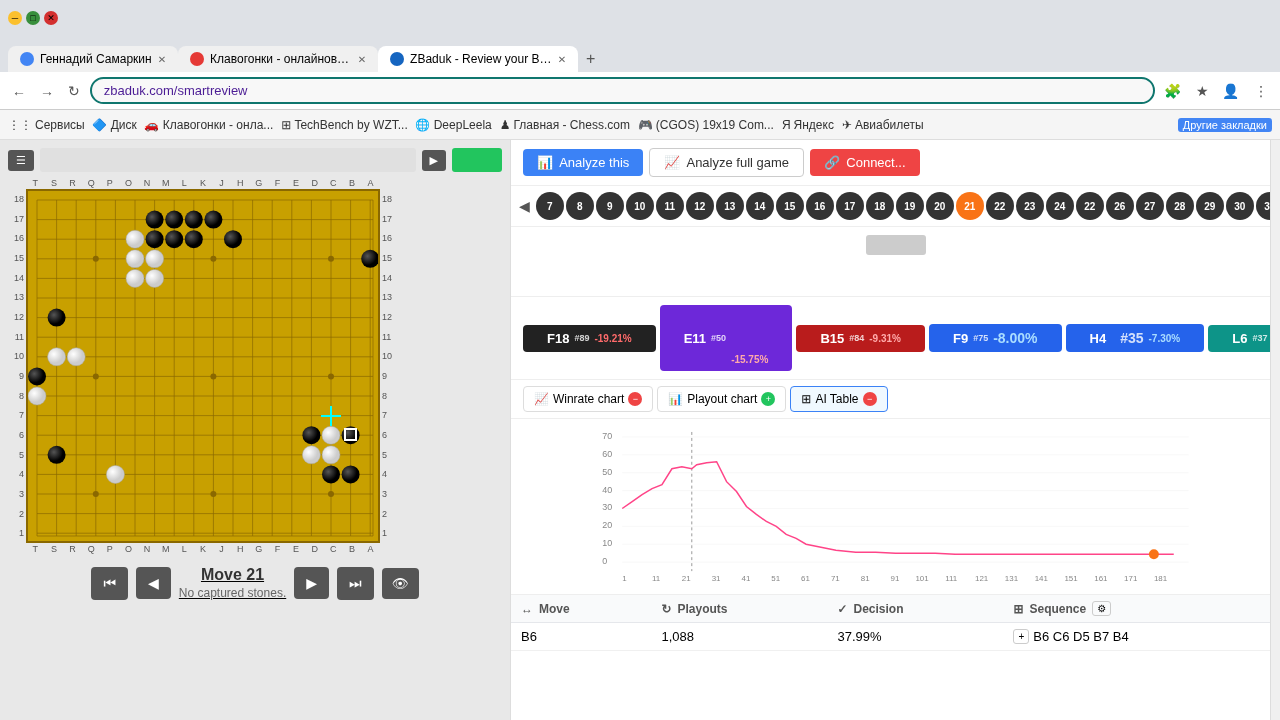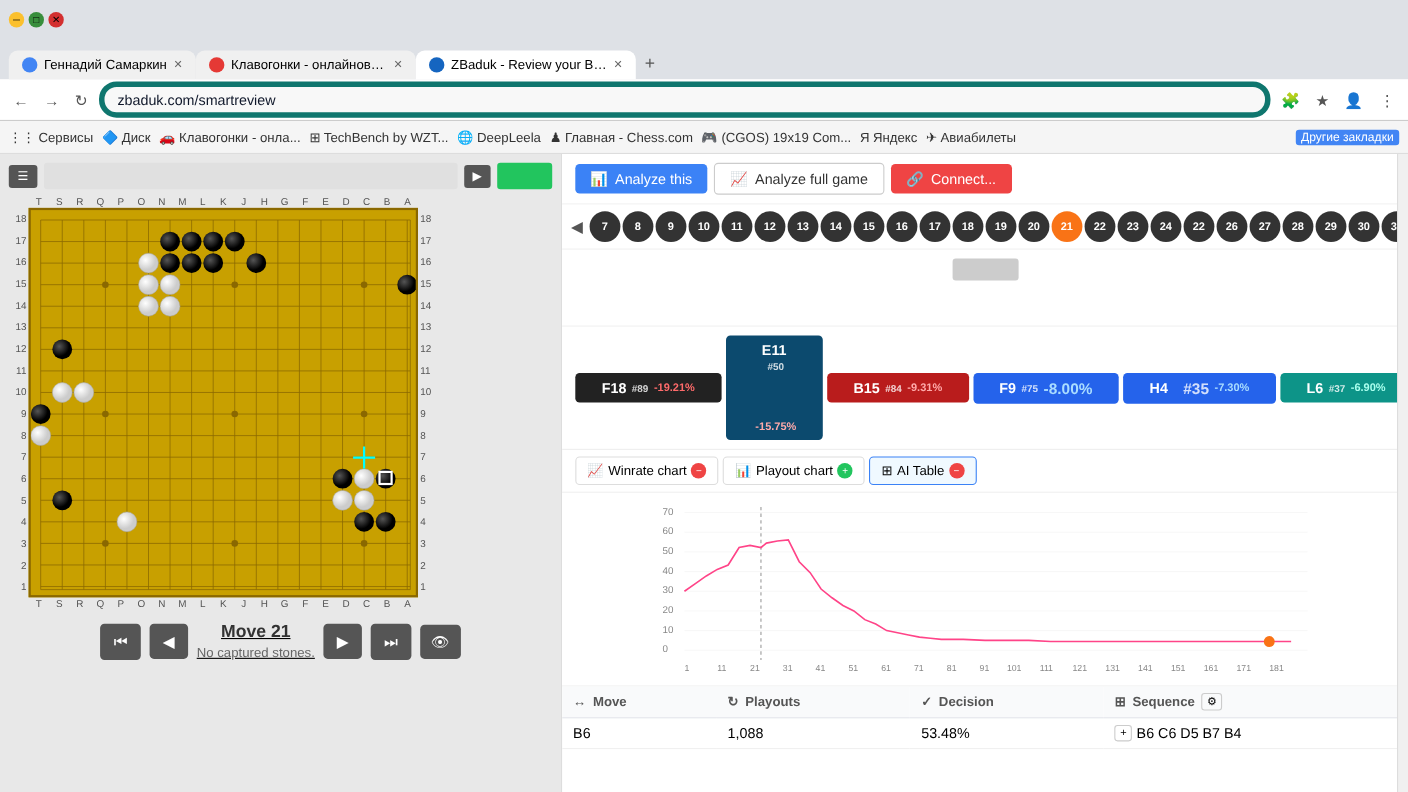--- a/index.html
+++ b/index.html
@@ -14,21 +14,21 @@
     .tab-text { overflow: hidden; text-overflow: ellipsis; white-space: nowrap; max-width: 150px; }
     .tab-close { color: #666; font-size: 10px; cursor: pointer; }
     .tab-icon { width: 14px; height: 14px; border-radius: 50%; background: #4285f4; display: inline-block; flex-shrink: 0; }
     .new-tab-btn { padding: 4px 8px; background: transparent; border: none; cursor: pointer; font-size: 16px; color: #555; }
     .win-btn { width: 14px; height: 14px; border-radius: 50%; border: none; cursor: pointer; font-size: 9px; display: flex; align-items: center; justify-content: center; }
     .win-min { background: #fbc02d; }
     .win-max { background: #388e3c; }
     .win-close { background: #d32f2f; }
     .address-bar { display: flex; align-items: center; padding: 4px 8px; gap: 6px; background: #fff; border-bottom: 1px solid #ccc; height: 38px; }
     .nav-btn { background: none; border: none; cursor: pointer; color: #555; font-size: 14px; padding: 2px 4px; }
-    .url-input { flex: 1; border: 5px solid #0f766e; border-radius: 16px; padding: 4px 12px; font-size: 13px; background: #f8f8f8; color: #0f172a; }
+    .url-input { flex: 1; border: 2px solid #0f766e; border-radius: 16px; padding: 4px 12px; font-size: 13px; background: #f8f8f8; color: #4c1d95; }
     .bookmark-bar { display: flex; align-items: center; padding: 3px 8px; gap: 8px; background: #f5f5f5; border-bottom: 1px solid #ddd; height: 30px; font-size: 12px; overflow: hidden; }
     .bookmark-item { cursor: pointer; color: #333; white-space: nowrap; display: flex; align-items: center; gap: 3px; }
     .bookmark-folder { background: #4285f4; color: white; border-radius: 3px; padding: 1px 5px; font-size: 11px; cursor: pointer; }
 
     
     .main-content { display: flex; width: 100%; height: calc(720px - 140px); background: #e8e8e8; }
 
     
     .left-panel { width: 510px; background: #e8e8e8; padding: 8px; display: flex; flex-direction: column; }
 
@@ -57,21 +57,21 @@
     .move-chip-orange { background: #f97316; }
     .strip-arrow { background: none; border: none; cursor: pointer; color: #555; font-size: 14px; padding: 0 4px; }
 
     
     .suggestions-bar { display: flex; align-items: center; gap: 4px; padding: 8px 12px; background: white; border-bottom: 1px solid #eee; }
     .suggestion-chip { display: flex; align-items: center; gap: 2px; padding: 6px 24px; border-radius: 4px; font-size: 12px; font-weight: bold; cursor: pointer; }
     .sugg-move { font-size: 13px; font-weight: bold; }
     .sugg-num { font-size: 10px; opacity: 0.8; }
     .sugg-pct { font-size: 11px; font-weight: bold; }
     .chip-dark { background: #222; color: white; }
-    .chip-red1 { background: #0c4a6e; color: white; flex-direction: column; }
+    .chip-red1 { background: #6d28d9; color: white; }
     .chip-red2 { background: #b91c1c; color: white; }
     .chip-blue { background: #2563eb; color: white; }
     .chip-teal { background: #0d9488; color: white; }
 
     
     .chart-toolbar { display: flex; align-items: center; gap: 4px; padding: 6px 12px; border-bottom: 1px solid #eee; }
     .chart-tab { display: flex; align-items: center; gap: 4px; padding: 5px 10px; border-radius: 4px; font-size: 12px; cursor: pointer; border: 1px solid #ddd; background: white; }
     .chart-tab.active { background: #f0f9ff; border-color: #3b82f6; }
     .chart-tab-remove { background: #ef4444; color: white; border-radius: 50%; width: 14px; height: 14px; display: flex; align-items: center; justify-content: center; font-size: 9px; cursor: pointer; }
     .chart-tab-add { background: #22c55e; color: white; border-radius: 50%; width: 14px; height: 14px; display: flex; align-items: center; justify-content: center; font-size: 9px; cursor: pointer; }
@@ -562,21 +562,21 @@
                 <span>Sequence</span>
                 <button class="seq-add-btn">⚙</button>
               </div>
             </th>
           </tr>
         </thead>
         <tbody>
           <tr>
             <td>B6</td>
             <td>1,088</td>
-            <td>53.48%</td>
+            <td>37.99%</td>
             <td>
               <div style="display:flex;align-items:center;gap:4px;">
                 <button class="seq-add-btn">+</button>
                 <span>B6 C6 D5 B7 B4</span>
               </div>
             </td>
           </tr>
         </tbody>
       </table>
     </div>

